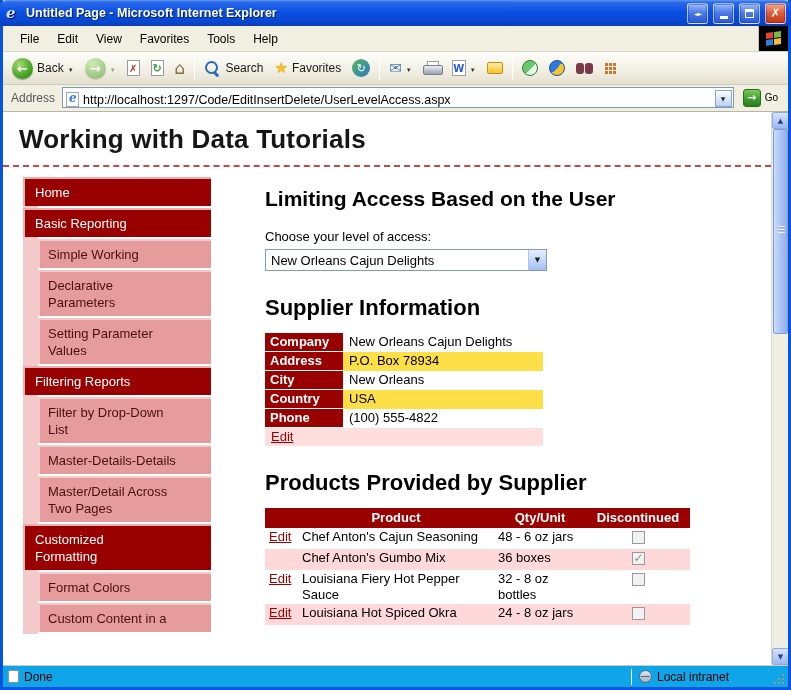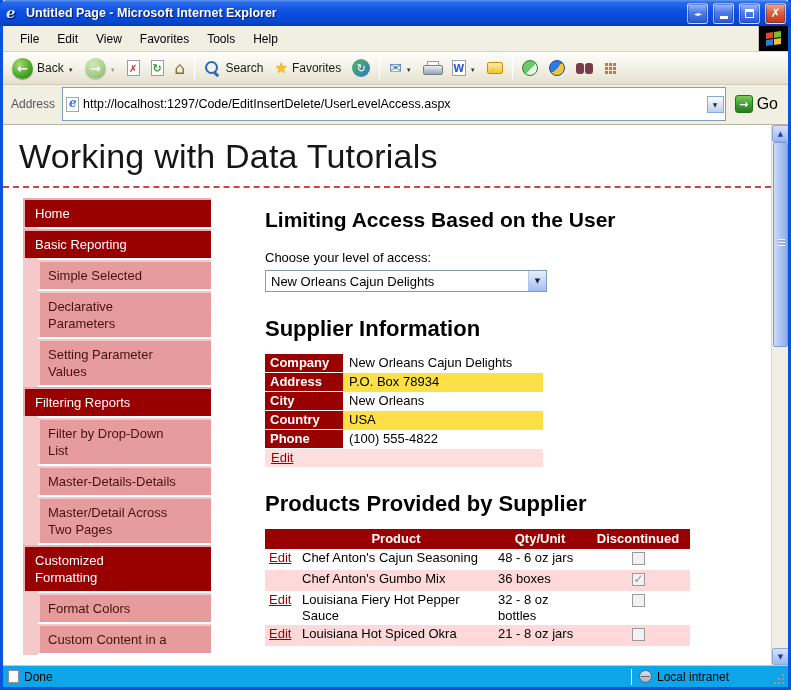--- a/index.html
+++ b/index.html
@@ -69,38 +69,38 @@
   .ic-binoc::before,.ic-binoc::after { content:""; position:absolute; top:0; width:8px; height:11px; background:#7A3A4A; border-radius:3px; }
   .ic-binoc::before { left:0; } .ic-binoc::after { right:0; }
   .ic-grid { width:13px; height:13px; position:relative; }
   .ic-grid::before { content:""; position:absolute; left:1px; top:1px; width:3px; height:3px; background:#C87830;
     box-shadow:4px 0 #C87830,8px 0 #C87830,0 4px #C87830,4px 4px #C87830,8px 4px #C87830,0 8px #C87830,4px 8px #C87830,8px 8px #C87830; }
 
   
   .addressrow { flex:0 0 27px; display:flex; align-items:center; gap:5px; padding:2px 6px 3px 6px;
     background:#F1EEE2; border-bottom:1px solid #B8B4A2; font-size:12px; }
   .addr-label { color:#555; padding:0 2px; }
-  .addr-input { flex:1; height:34px; background:#fff; border:1px solid #7F9DB9; display:flex; align-items:center; gap:4px; padding:0 1px 0 3px; }
+  .addr-input { flex:1; height:21px; background:#fff; border:1px solid #7F9DB9; display:flex; align-items:flex-end; gap:4px; padding:0 1px 0 3px; }
   .favicon { width:13px; height:15px; background:#fff; border:1px solid #A0A8B8; position:relative; flex:0 0 auto; }
   .favicon::after { content:"e"; position:absolute; inset:-2px 0 0 2px; color:#2C7BE2; font:italic bold 12px "DejaVu Serif",serif; }
   .addr-text { flex:1; border:0; outline:0; font-size:12.5px; font-family:inherit; color:#000; background:transparent; }
   .addr-drop { width:17px; height:17px; flex:0 0 auto; background:linear-gradient(#fff,#D8E4F8 55%,#BED0F0); border:1px solid #86A7E0; display:flex; align-items:center; justify-content:center; }
   .addr-drop::after { content:"▼"; font-size:6px; color:#234; font-family:"DejaVu Sans",sans-serif; }
   .go-btn { display:flex; align-items:center; gap:4px; padding:1px 4px; }
   .go-icon { width:18px; height:18px; border-radius:3px; color:#fff; display:flex; align-items:center; justify-content:center;
     background:linear-gradient(#7CC85A,#3E9E2E 55%,#2C7A1E); border:1px solid #247016; font-family:"DejaVu Sans",sans-serif; font-size:11px; font-weight:bold; }
   .go-icon::after { content:"→"; }
-  .go-label { font-size:16px; color:#000; }
+  .go-label { font-size:10px; color:#000; }
 
   
   .content { flex:1; position:relative; background:#fff; overflow:hidden; }
   .page { position:absolute; top:0; left:0; right:17px; bottom:0; overflow:hidden; }
 
   .page-header { display:flex; justify-content:space-between; align-items:flex-start; padding:12px 16px 10px 16px; border-bottom:2px dashed #CC4444; }
-  .site-title { font-size:34px; font-weight:400; color:#161616; letter-spacing:.2px; }
+  .site-title { font-size:26px; font-weight:700; color:#161616; letter-spacing:.2px; }
   .breadcrumb { width:322px; flex:0 0 322px; font-size:12.5px; font-weight:bold; line-height:1.35; padding-top:3px; }
   .crumb-link { color:#990000; text-decoration:underline; cursor:pointer; }
   .crumb-sep { color:#222; margin:0 3px; }
   .crumb-current { display:block; color:#000; }
 
   .page-body { display:flex; align-items:flex-start; padding-top:10px; }
 
   .sidebar { flex:0 0 188px; width:188px; margin-left:20px;
     background:linear-gradient(90deg,#F4C9C9 0,#F4C9C9 15px,transparent 15px); }
   .side-section { background:#990000; color:#fff; font-size:13px; line-height:17px; padding:5px 45px 5px 10px;
@@ -273,21 +273,21 @@
 
       <div class="page-header">
         <div class="site-title">Working with Data Tutorials</div>
       </div>
 
       <div class="page-body">
 
         <div class="sidebar">
           <div class="side-section">Home</div>
           <div class="side-section">Basic Reporting</div>
-          <div class="side-sub">Simple Selected</div>
+          <div class="side-sub">Simple Working</div>
           <div class="side-sub">Declarative Parameters</div>
           <div class="side-sub">Setting Parameter Values</div>
           <div class="side-section">Filtering Reports</div>
           <div class="side-sub">Filter by Drop-Down List</div>
           <div class="side-sub">Master-Details-Details</div>
           <div class="side-sub">Master/Detail Across Two Pages</div>
           <div class="side-section">Customized Formatting</div>
           <div class="side-sub">Format Colors</div>
           <div class="side-sub">Custom Content in a</div>
         </div>
@@ -353,21 +353,21 @@
             </tr>
             <tr>
               <td><a class="edit-link">Edit</a></td>
               <td>Louisiana Fiery Hot Pepper Sauce</td>
               <td>32 - 8 oz bottles</td>
               <td class="td-disc"><span class="checkbox" data-checked="false"></span></td>
             </tr>
             <tr class="alt">
               <td><a class="edit-link">Edit</a></td>
               <td>Louisiana Hot Spiced Okra</td>
-              <td>21 - 8 oz jars</td>
+              <td>24 - 8 oz jars</td>
               <td class="td-disc"><span class="checkbox" data-checked="false"></span></td>
             </tr>
           </tbody>
             </table>
         </div>
       </div>
     </div>
 
     <div class="scroll">
       <div class="scroll-btn up"></div>

